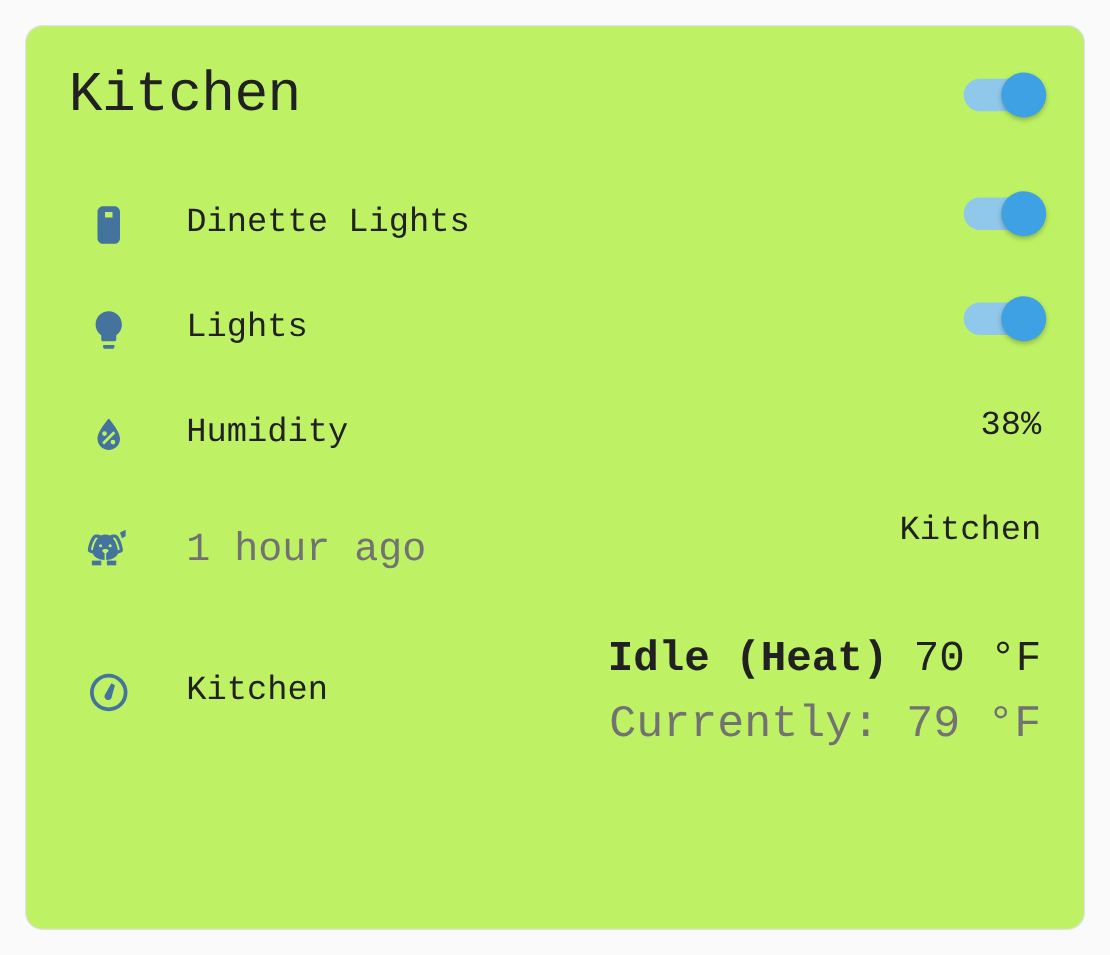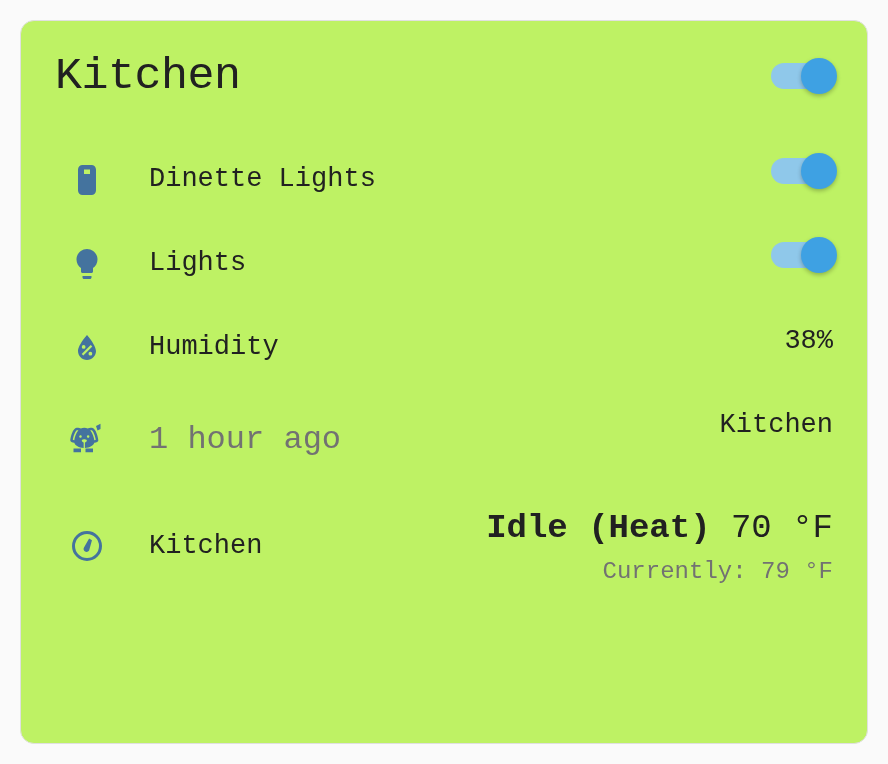--- a/index.html
+++ b/index.html
@@ -119,21 +119,21 @@
     }
     .thermostat-primary {
       font-size: 34px;
       color: #212121;
       line-height: 1.35;
     }
     .thermostat-primary .state {
       font-weight: 700;
     }
     .thermostat-secondary {
-      font-size: 24px;
+      font-size: 36px;
       color: #727272;
       margin-top: 6px;
       line-height: 1.2;
     }
   </style>
 </head>
 <body>
 
 <div class="card">
   <div class="card-header">

